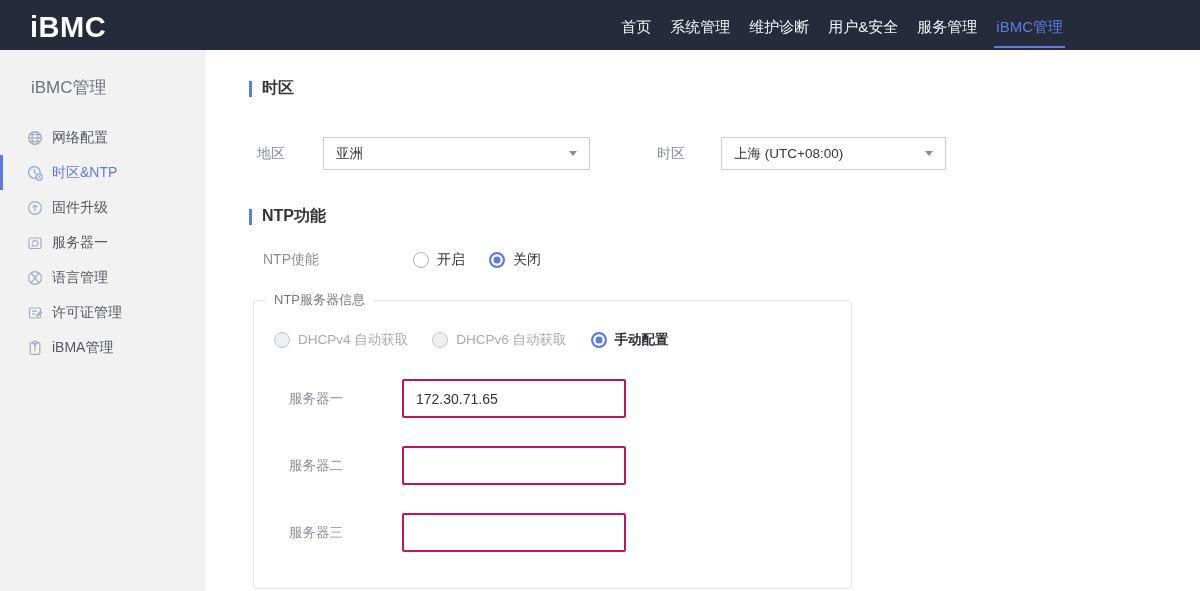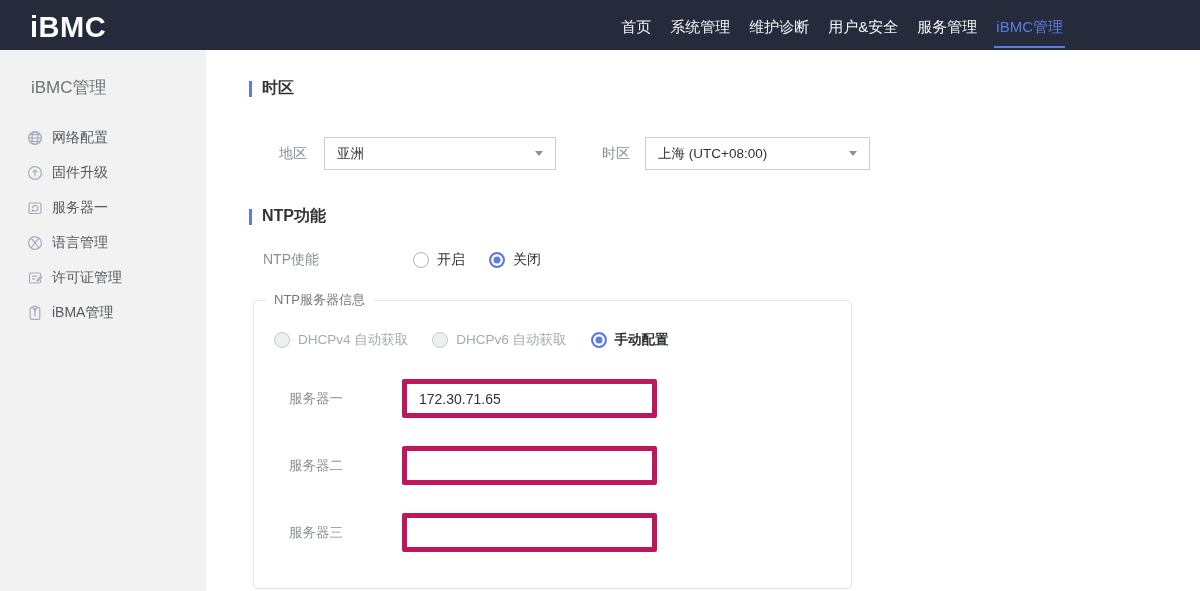--- a/index.html
+++ b/index.html
@@ -26,26 +26,26 @@
 
   .collapse-tab { position:absolute; left:206px; top:331px; width:22px; height:38px; background:#f1f2f5; border-radius:0 10px 10px 0; display:flex; align-items:center; justify-content:center; cursor:pointer; box-shadow:1px 0 2px rgba(0,0,0,0.04); }
   .collapse-tab svg { width:12px; height:12px; }
 
   
   .main { position:absolute; left:206px; top:50px; width:994px; height:541px; background:#fff; padding:28px 0 0 43px; overflow:hidden; }
   .section-title { display:flex; align-items:center; }
   .section-title .bar { width:3px; height:16px; background:#5e7ce0; margin-right:10px; }
   .section-title .txt { font-size:16px; font-weight:700; color:#333; }
 
-  .form-row { display:flex; align-items:center; margin-top:38px; margin-left:30px; }
+  .form-row { display:flex; align-items:center; margin-top:38px; margin-left:8px;gap:21px; }
   .fld-label { font-size:14px; color:#8a8e99; }
   .lbl-region { width:45px; }
   .lbl-tz { width:43px; margin-left:46px; }
   .dropdown { height:33px; border:1px solid #c9ccd1; background:#fff; display:flex; align-items:center; padding:0 12px; cursor:pointer; }
-  .dd-region { width:232px; }
+  .dd-region { width:267px; }
   .dd-tz { width:225px;justify-content:flex-end; }
   .dd-value { font-size:13.5px; color:#333; }
   .dd-caret { margin-left:auto; width:0; height:0; border-left:4.5px solid transparent; border-right:4.5px solid transparent; border-top:5.5px solid #8a8e99; }
 
   .ntp-title { margin-top:36px; }
   .enable-row { display:flex; align-items:center; margin-top:24px; margin-left:14px; }
   .enable-row .fld-label { width:150px; }
 
   .radio-group { display:flex; align-items:center; cursor:pointer; }
   .radio { width:16px; height:16px; border-radius:50%; border:1px solid #adb0b8; background:#fff; flex:0 0 16px; }
@@ -56,21 +56,21 @@
   .radio-label.strong { color:#2b2e33; font-weight:700; }
   .gap24 { margin-left:24px; }
 
   fieldset.srv-group { margin-top:22px; margin-left:4px; width:599px; border:1px solid #e3e5e8; border-radius:4px; padding:0 0 36px 0; }
   fieldset.srv-group legend { margin-left:12px; padding:0 8px; font-size:13px; color:#74777f; }
   .mode-row { display:flex; align-items:center; margin:22px 0 0 20px; gap:24px; }
   .mode-row .radio-label { font-size:13.5px; }
   .srv-row { display:flex; align-items:center; margin-left:35px; margin-top:28px; }
   .srv-row.first { margin-top:30px; }
   .srv-label { width:113px; font-size:13.5px; color:#8a8e99; }
-  .srv-input { width:255px; height:39px; border:5px solid #be185d; border-radius:2px; padding:0 12px; font-size:14px; color:#333; font-family:"Liberation Sans","DejaVu Sans",sans-serif; outline:none; background:#fff; }
+  .srv-input { width:224px; height:39px; border:2px solid #be185d; border-radius:2px; padding:0 12px; font-size:14px; color:#333; font-family:"Liberation Sans","DejaVu Sans",sans-serif; outline:none; background:#fff; }
 </style>
 </head>
 <body>
 
 <header class="topbar">
   <div class="logo">iBMC</div>
   <nav class="nav-menu">
     <div class="nav-item">首页</div>
     <div class="nav-item">系统管理</div>
     <div class="nav-item">维护诊断</div>
@@ -90,20 +90,31 @@
           <circle cx="8" cy="8" r="6.4"></circle>
             <ellipse cx="8" cy="8" rx="3" ry="6.4"></ellipse>
           <line x1="1.6" y1="8" x2="14.4" y2="8"></line>
             <line x1="2.6" y1="4.6" x2="13.4" y2="4.6"></line>
             <line x1="2.6" y1="11.4" x2="13.4" y2="11.4"></line>
         </svg>
       </span>
       <span>网络配置</span>
     </div>
 
+    <div class="side-item active">
+      <span class="icn">
+        <svg viewBox="0 0 16 16" fill="none" stroke="currentColor" stroke-width="1.2">
+          <circle cx="7.4" cy="7.4" r="5.8"></circle>
+            <path d="M7.4 4.2v3.2l2.2 1.4"></path>
+          <circle cx="12.2" cy="12.2" r="3" fill="#f2f2f2"></circle>
+            <path d="M12.2 10.8v1.4l1 .6"></path>
+        </svg>
+      </span>
+      <span>时区&amp;NTP</span>
+    </div>
 
     <div class="side-item">
       <span class="icn">
         <svg viewBox="0 0 16 16" fill="none" stroke="currentColor" stroke-width="1.2">
           <circle cx="8" cy="8" r="6.4"></circle>
             <path d="M8 11.2V5.2"></path>
             <path d="M5.6 7.4L8 5l2.4 2.4"></path>
         </svg>
       </span>
       <span>固件升级</span>

